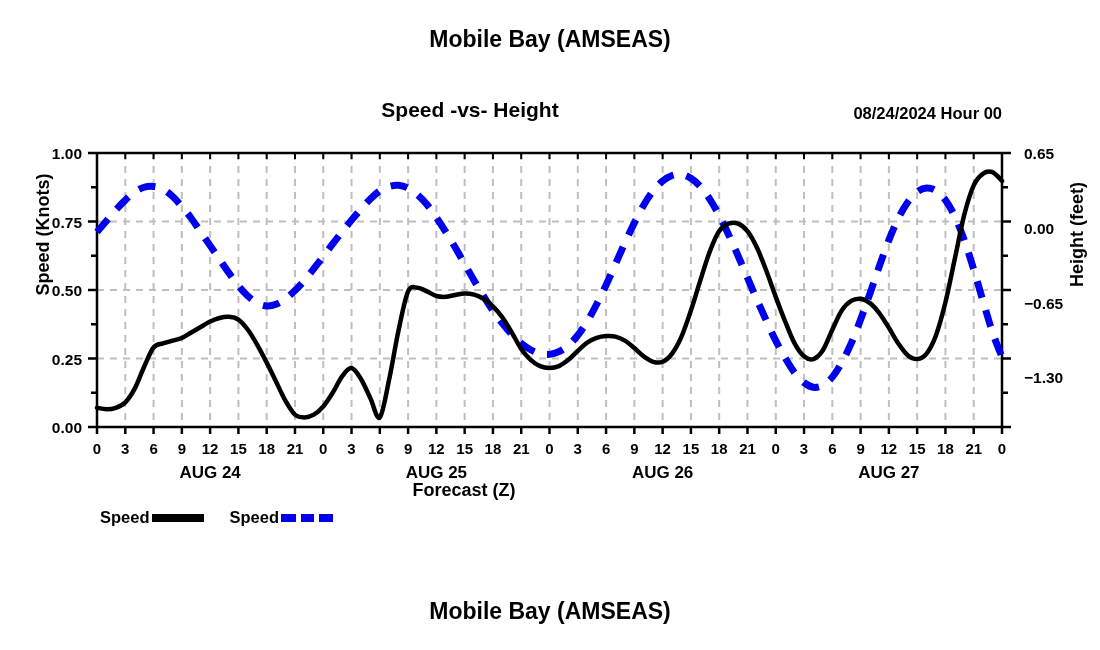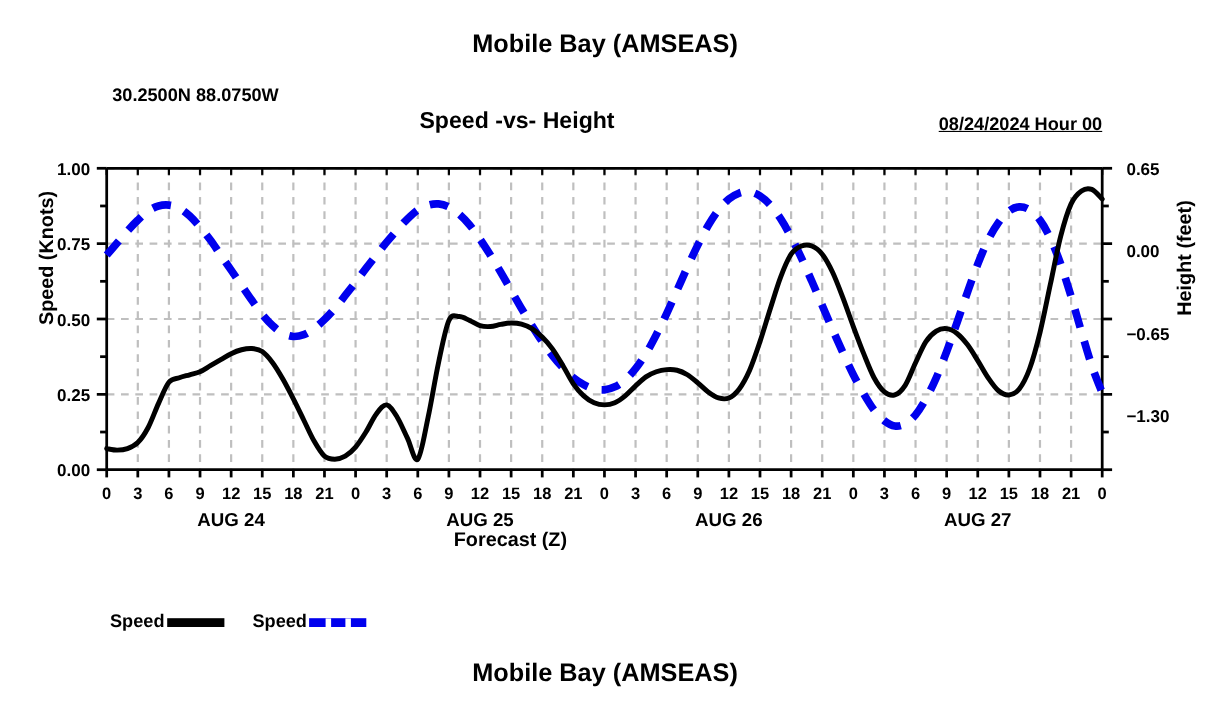--- a/index.html
+++ b/index.html
@@ -54,21 +54,20 @@
     text-align: center;
     font-size: 21px;
     font-weight: bold;
   }
   .meta-right {
     position: absolute;
     right: 98px;
     top: 104px;
     font-size: 16.5px;
     font-weight: bold;
-    text-decoration: underline;
   }
   .axis-label-y-left {
     position: absolute;
     left: -52px;
     top: 224px;
     width: 190px;
     text-align: center;
     font-size: 18px;
     font-weight: bold;
     transform: rotate(-90deg);
@@ -119,21 +118,20 @@
     position: absolute;
     left: 100px;
     top: 508px;
     display: flex;
     align-items: center;
     gap: 0px;
   }
   .legend-item {
     display: flex;
     align-items: center;
-    margin-top: 48px;
   }
   .legend-label {
     font-size: 16.5px;
     font-weight: bold;
     padding-right: 2px;
   }
   .legend-swatch-speed {
     width: 52px;
     height: 8px;
     background: #000000;
@@ -159,21 +157,20 @@
   .legend-swatch-height::after  { left: 33px; }
 </style>
 </head>
 <body>
 
 <div class="page">
 
   <div class="title-top">Mobile Bay (AMSEAS)</div>
 
   <div class="meta-left">
-    <div>30.2500N  88.0750W</div>
   </div>
 
   <div class="meta-center">Speed -vs- Height</div>
   <div class="meta-right">08/24/2024 Hour 00</div>
 
   <div class="axis-label-y-left">Speed (Knots)</div>
   <div class="axis-label-y-right">Height (feet)</div>
   <div class="axis-label-x">Forecast (Z)</div>
 
   <svg class="chart-svg" width="1100" height="650">

